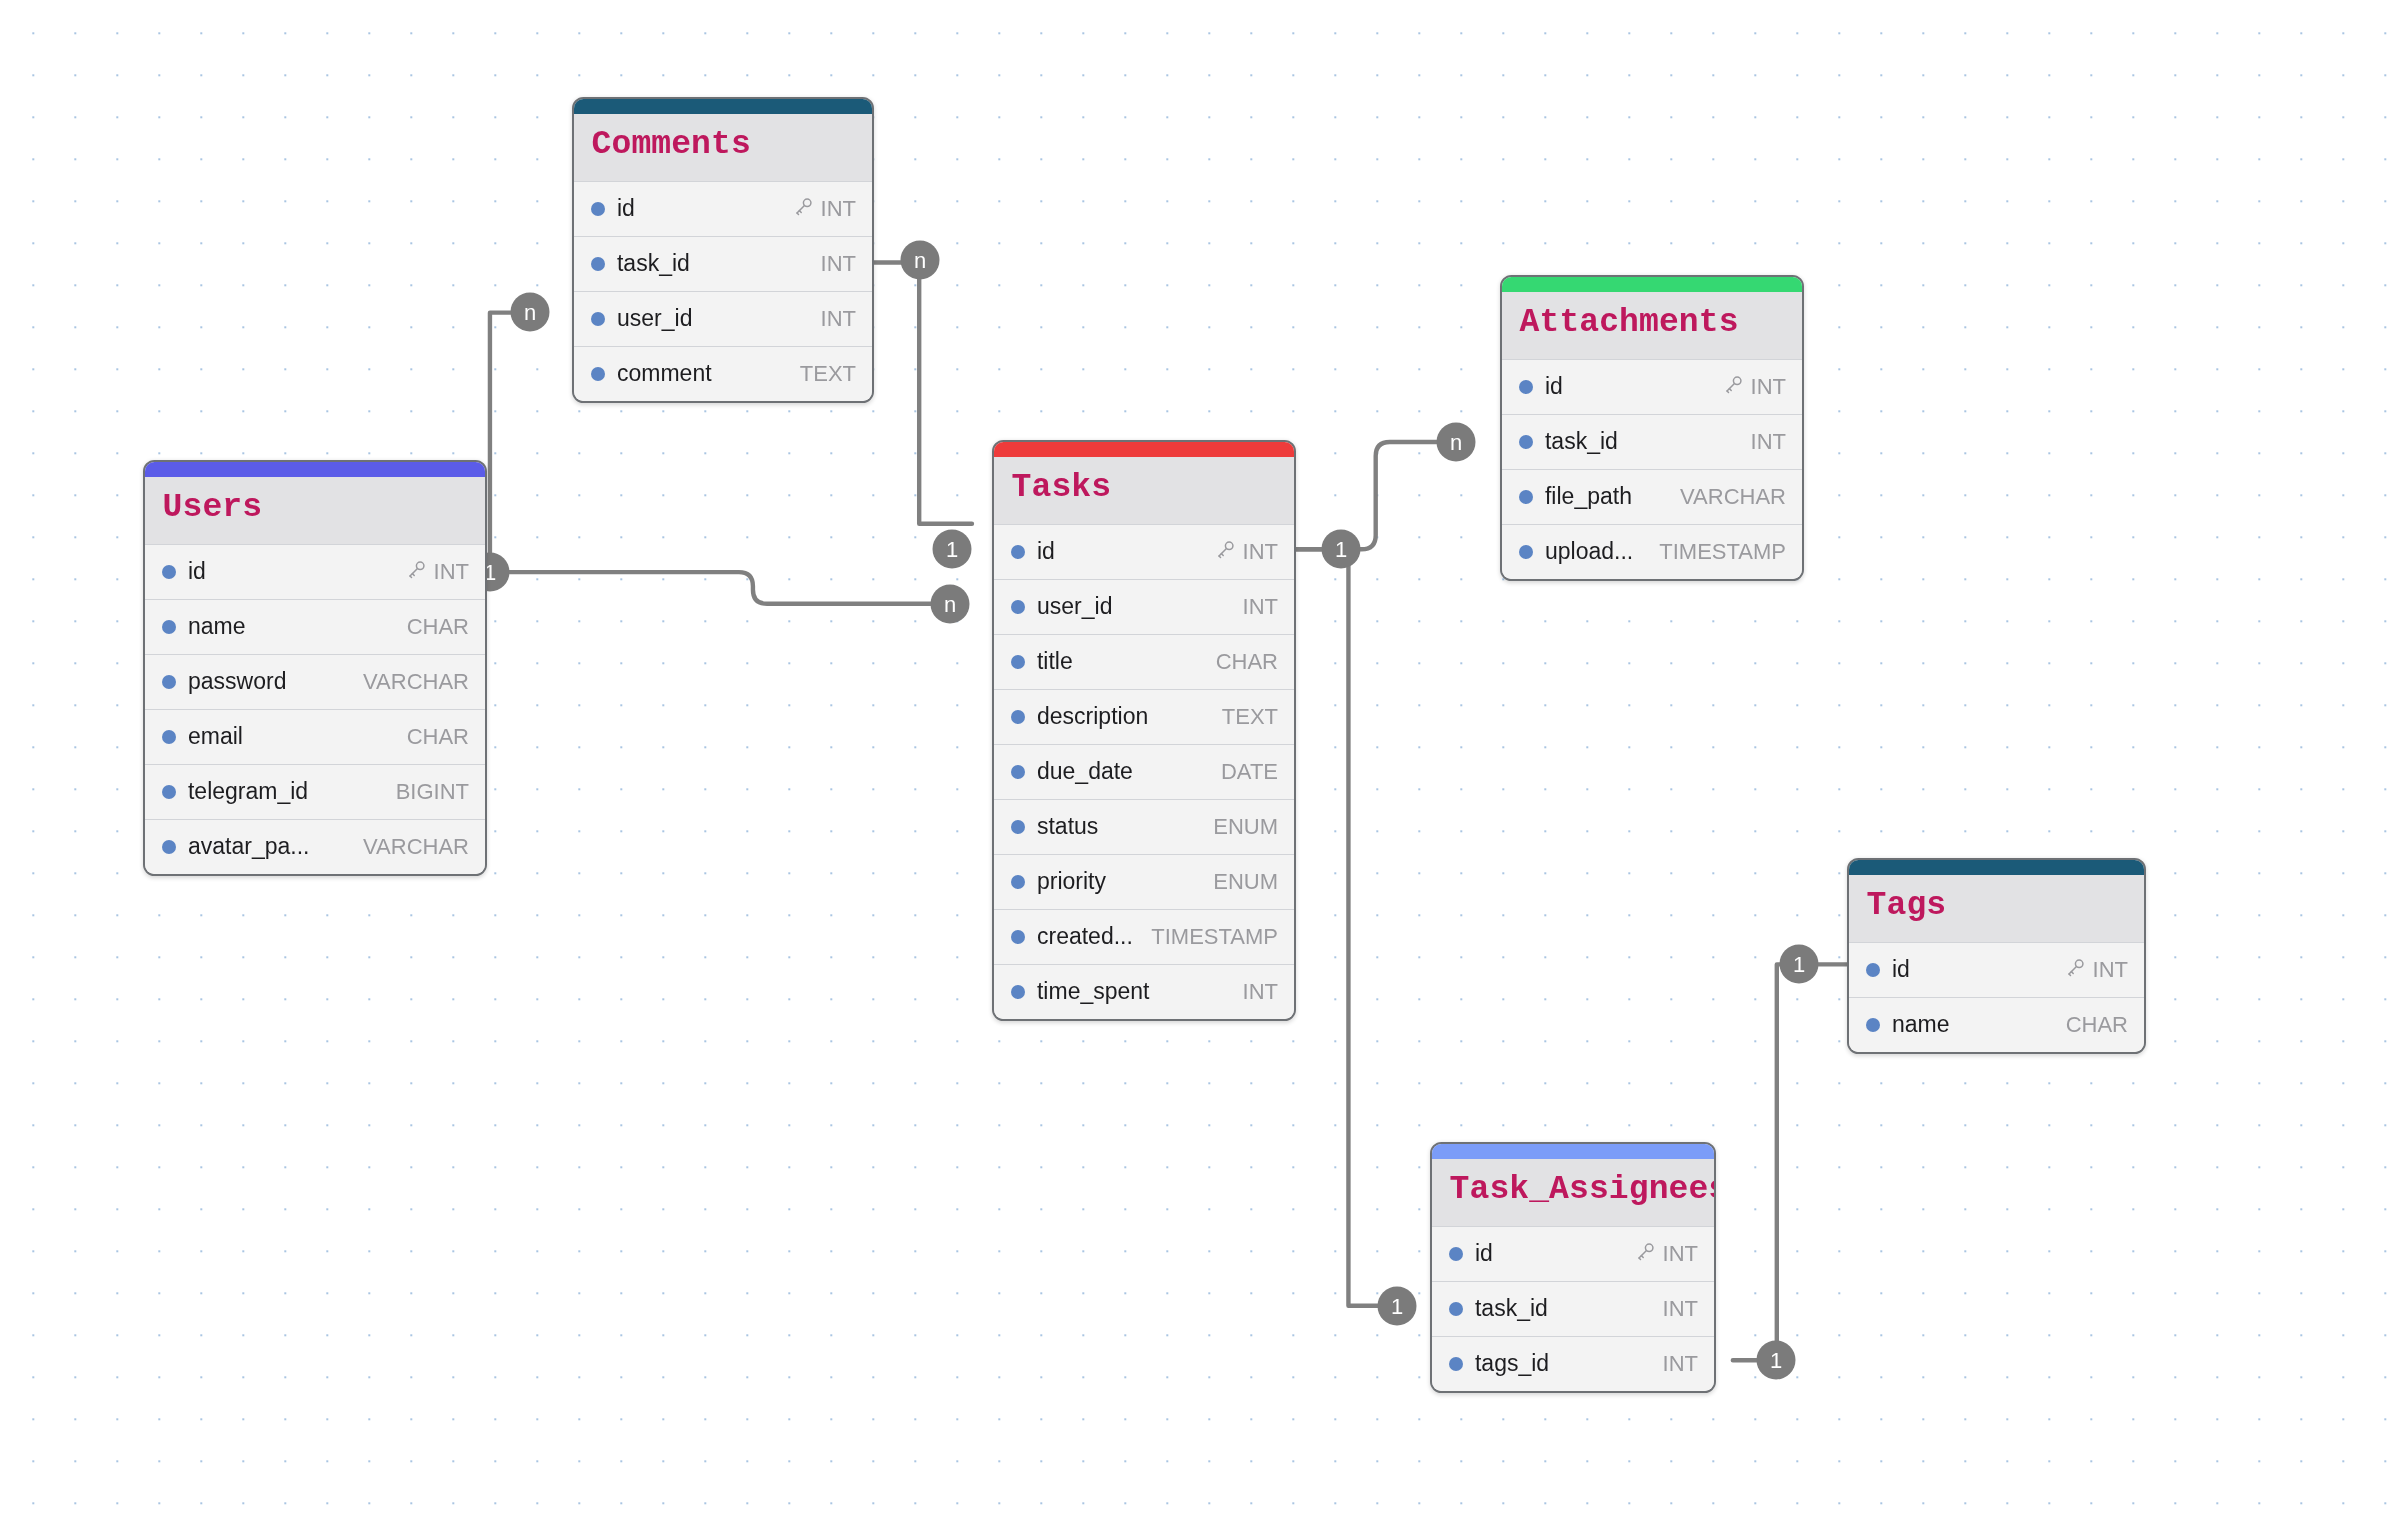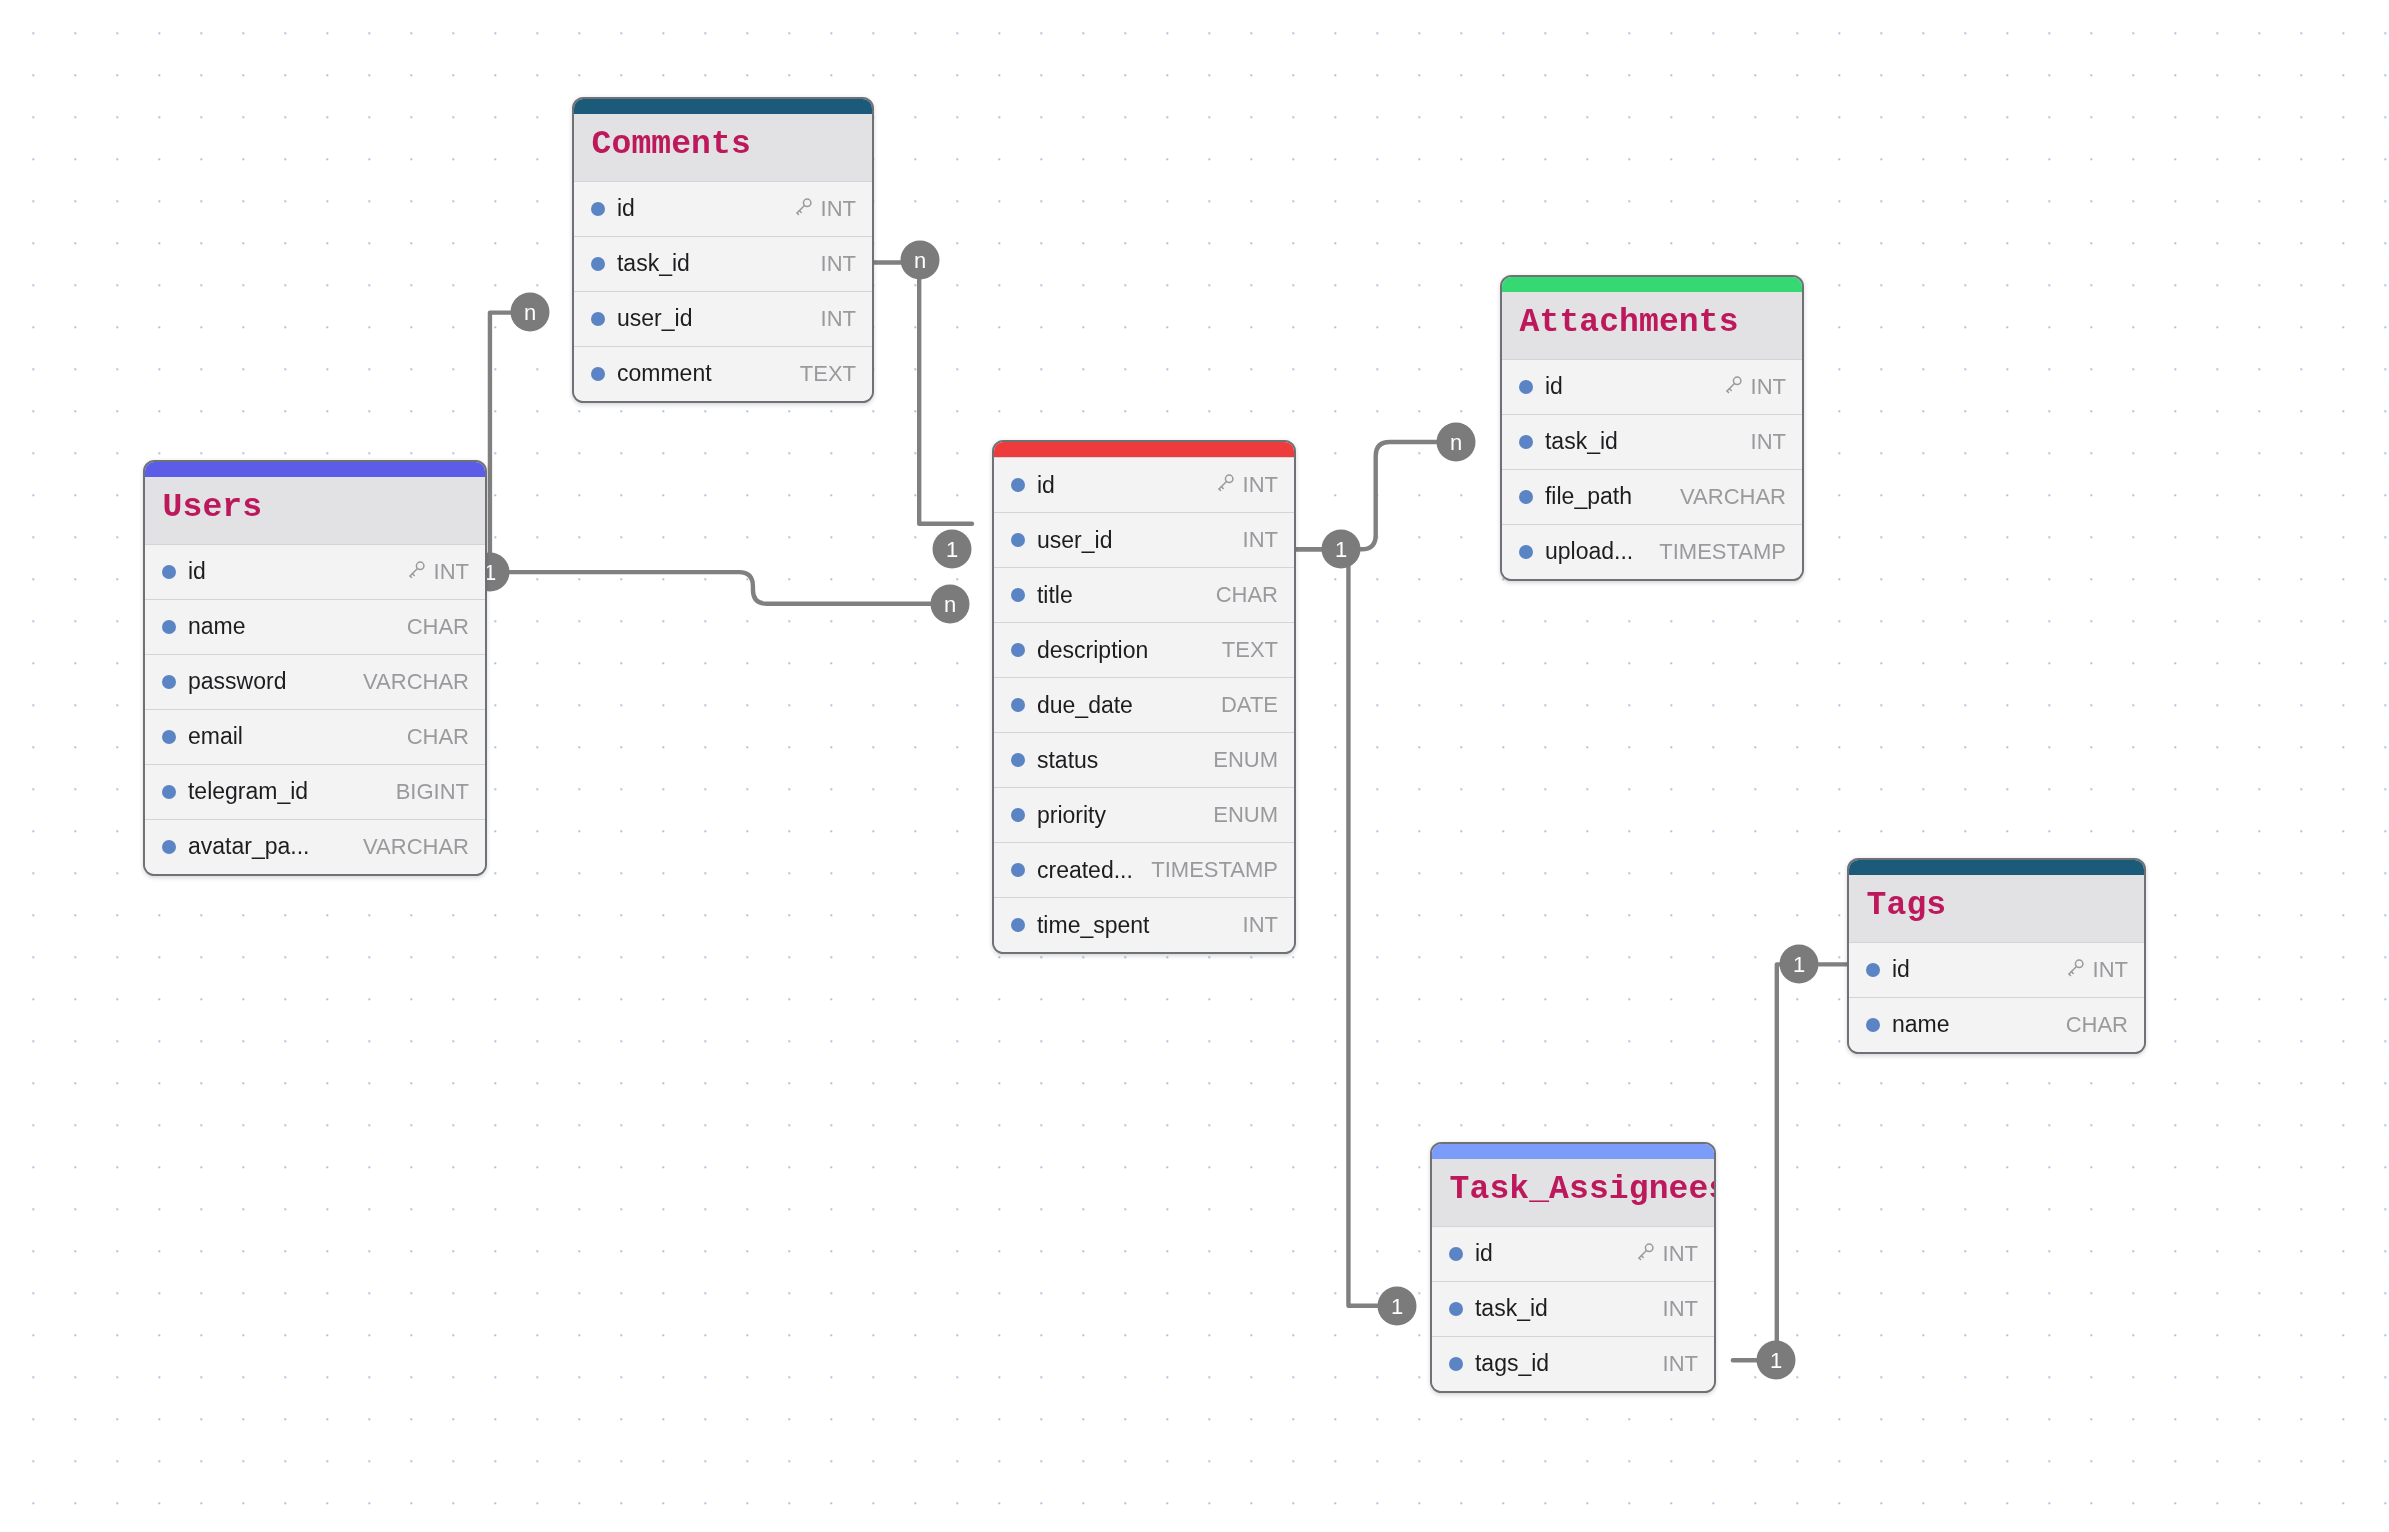--- a/index.html
+++ b/index.html
@@ -230,20 +230,21 @@
         <div class="col-row">
           <span class="col-dot"></span>
           <span class="col-name">avatar_pa...</span>
           <span class="col-right">
             <span class="col-type">VARCHAR</span>
           </span>
         </div>
       </div>
       <div class="entity" style="left: 992px; top: 440px; width: 304px;">
         <div class="entity-accent" style="background: rgb(238, 59, 59);"></div>
+        <div class="entity-title">Tasks</div>
         <div class="col-row">
           <span class="col-dot"></span>
           <span class="col-name">id</span>
           <span class="col-right">
             <svg width="21" height="21" viewBox="0 0 24 24" class="key-icon">
               <g fill="none" stroke="#9a9a9e" stroke-width="1.7" stroke-linecap="round" stroke-linejoin="round">
                 <circle cx="16.2" cy="7.8" r="4.3"></circle>
                 <path d="M13.1 10.9 L4.6 19.4"></path>
                 <path d="M7.3 16.7 L9.4 18.8"></path>
                 <path d="M4.6 19.4 L6.3 21.1"></path>

